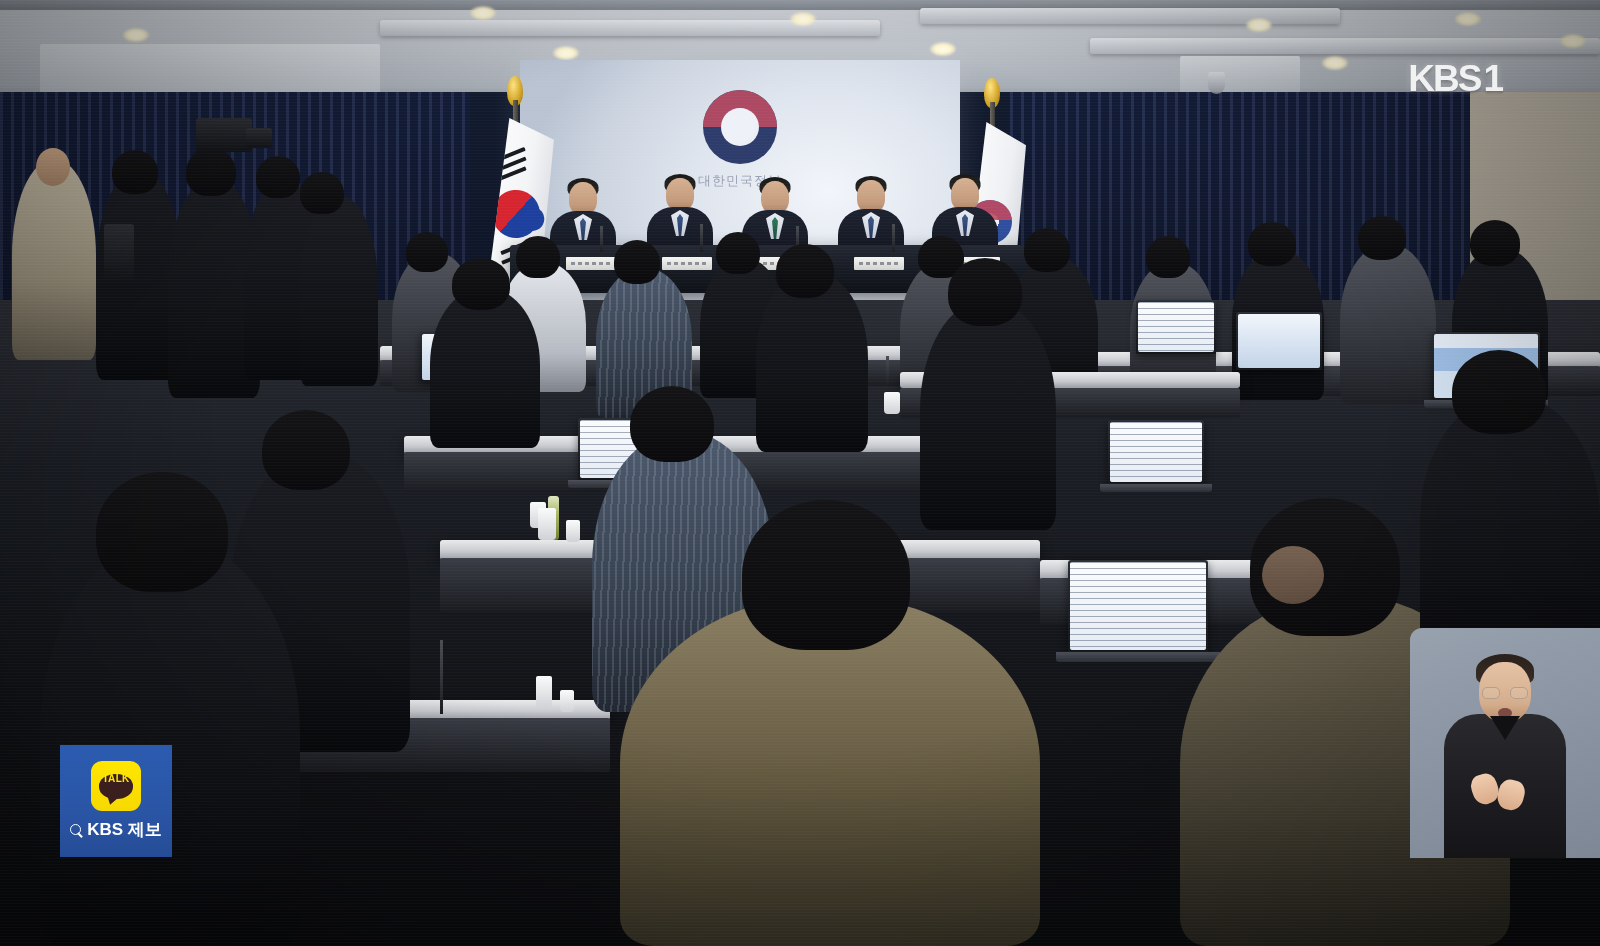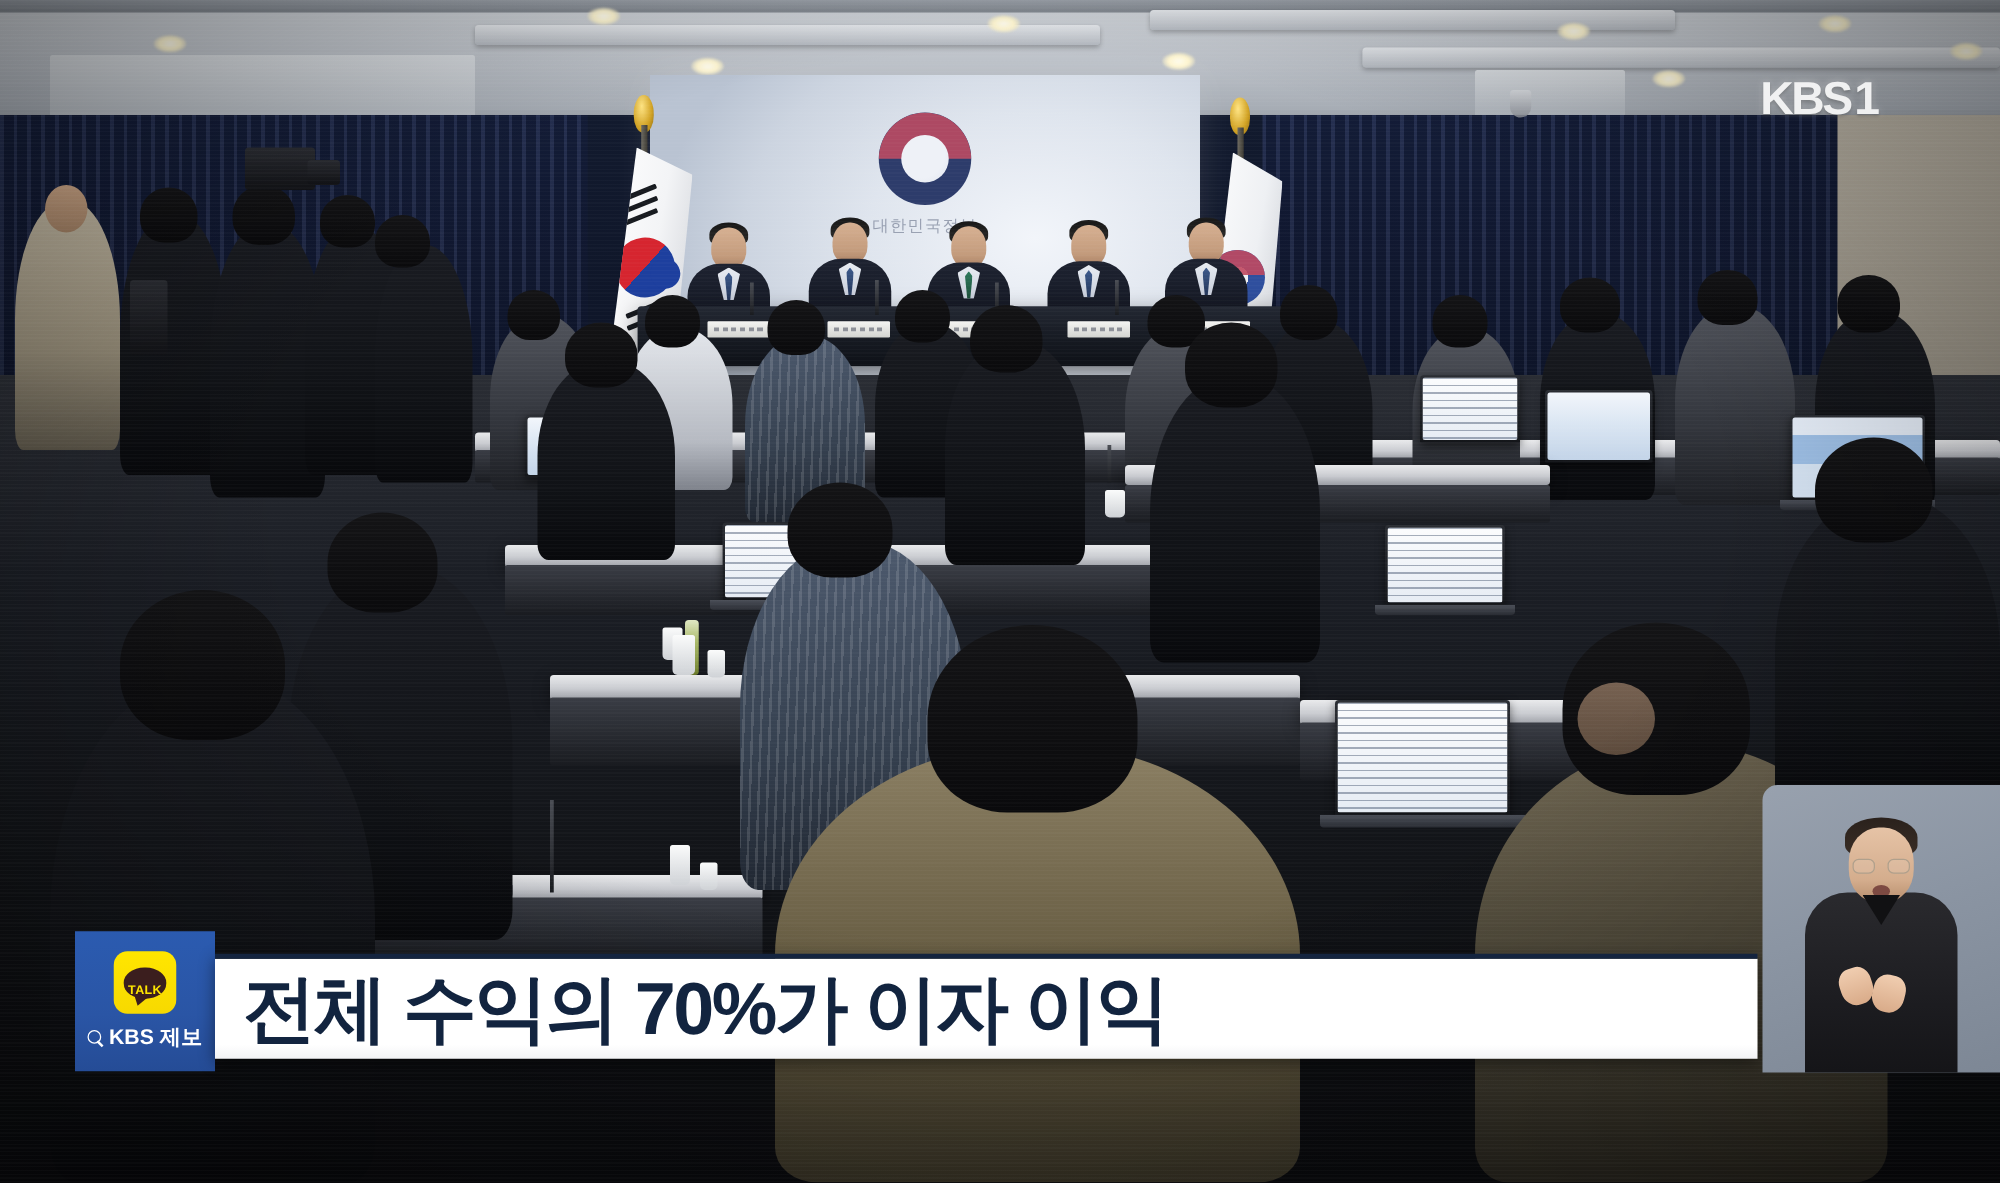--- a/index.html
+++ b/index.html
@@ -303,21 +303,21 @@
   .kakao-logo {
     width:50px; height:50px; border-radius:11px;
     background: linear-gradient(180deg,#ffe600,#f7d900);
     display:flex; align-items:center; justify-content:center;
     position:relative;
   }
   .kakao-bubble {
     position:relative;
     width:34px; height:25px; border-radius:48%;
     background:#3b1e1e;
-    display:flex; align-items:flex-end; justify-content:center;
+    display:flex; align-items:flex-start; justify-content:center;
   }
   .kakao-bubble::after {
     content:""; position:absolute; left:7px; bottom:-6px;
     width:0;height:0;
     border-left:5px solid transparent;
     border-right:7px solid transparent;
     border-top:9px solid #3b1e1e;
     transform: rotate(12deg);
   }
   .kakao-bubble span {
@@ -675,23 +675,20 @@
         <div class="kakao-bubble">
           <span>TALK</span>
         </div>
       </div>
       <div class="kbs-jebo">
         <span class="search-glyph"></span>
         <span>KBS 제보</span>
       </div>
     </div>
 
-    <div class="headline-bar">
-      <div class="headline-text">전체 수익의 70%가 이자 이익</div>
-    </div>
 
     <div class="sign-pip">
       <div class="signer-body"></div>
       <div class="signer-hair"></div>
       <div class="signer-head"></div>
       <div class="signer-glasses">
           <i></i>
           <i></i>
         </div>
       <div class="signer-mouth"></div>

